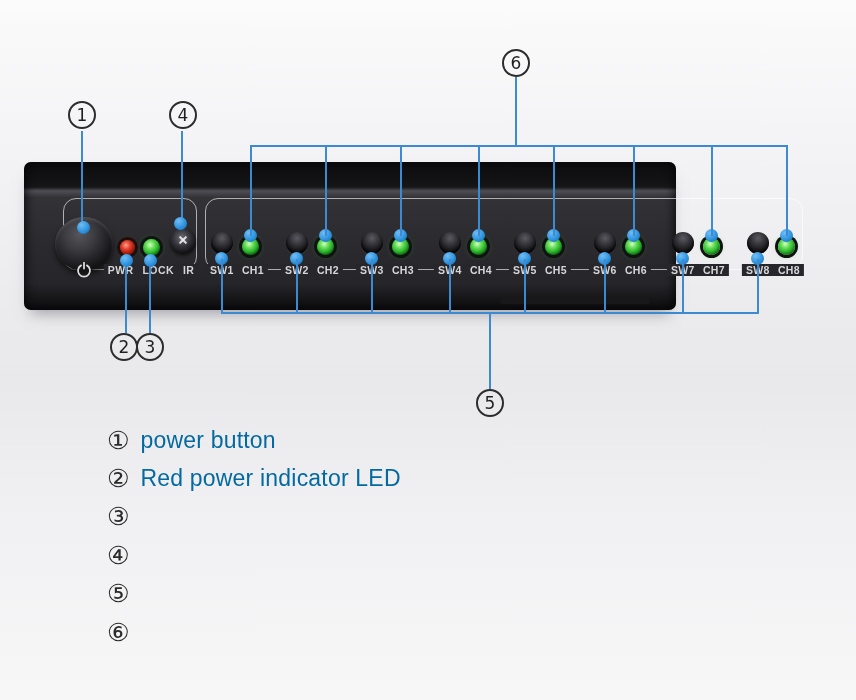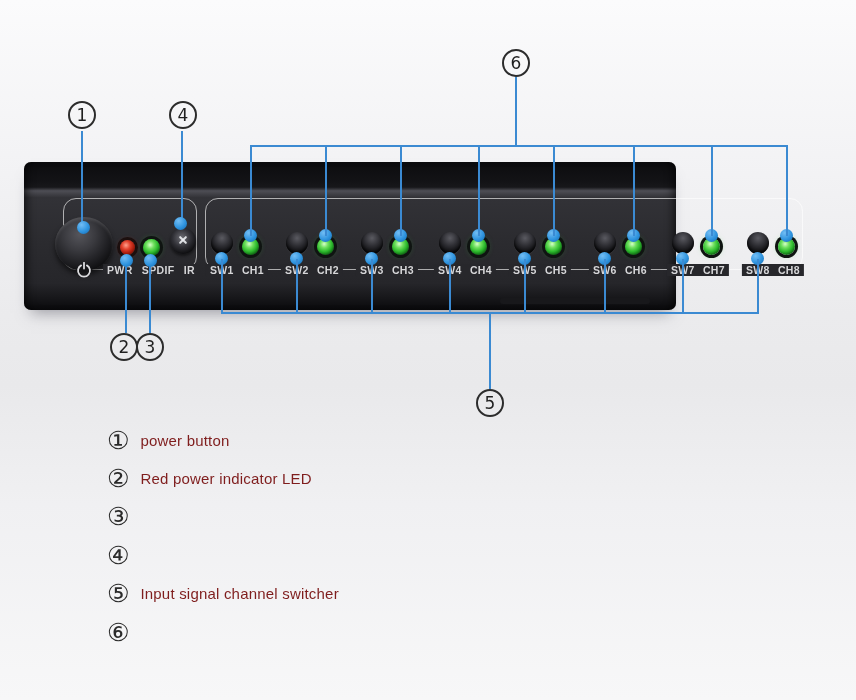--- a/index.html
+++ b/index.html
@@ -96,21 +96,21 @@
     position:absolute; width:28px; height:28px; border:2px solid #2c2c2c; border-radius:50%;
     display:flex; align-items:center; justify-content:center;
     font-family:"DejaVu Sans", sans-serif; font-size:17px; color:#1f1f1f; z-index:7;
     background:transparent;
   }
 
   
   .legend { position:absolute; left:107px; top:421px; z-index:4; }
   .legend-row { display:flex; align-items:center; height:38.4px; gap:11px; }
   .legend-marker { font-family:"DejaVu Sans", sans-serif; font-size:25px; color:#2b2b2b; line-height:1; }
-  .legend-text { font-size:15px; color:#7f1d1d; letter-spacing:.2px; }
+  .legend-text { font-size:23px; color:#0369a1; letter-spacing:.2px; }
 </style>
 </head>
 <body>
 
 <div class="stage">
 
   <div class="device">
     <div class="group-outline outline-left"></div>
     <div class="group-outline outline-right"></div>
 
@@ -120,21 +120,21 @@
       <path d="M5.1 3.4 A 6 6 0 1 0 10.9 3.4" stroke="#dcdcdf" stroke-width="1.8" fill="none" stroke-linecap="round"></path>
       <line x1="8" y1="0.8" x2="8" y2="6.6" stroke="#dcdcdf" stroke-width="1.8" stroke-linecap="round"></line>
     </svg>
 
     <div class="led led-red" style="left:96px; top:78px;"></div>
     <div class="led led-green" style="left:119px; top:77px;"></div>
     <div class="ir-dome"></div>
 
     <div class="panel-text labels-left">
       <span>PWR</span>
-        <span>SPDIF</span>
+        <span>LOCK</span>
         <span>IR</span>
     </div>
 
     <div class="pair" style="left:198px">
       <div class="sw-btn"></div>
       <div class="led led-green"></div>
       <div class="dot ch-dot"></div>
       <div class="dot sw-dot"></div>
       <div class="pair-label">
           <span>SW1</span>
@@ -276,20 +276,19 @@
       <span class="legend-text">Red power indicator LED</span>
     </div>
     <div class="legend-row">
       <span class="legend-marker">③</span>
     </div>
     <div class="legend-row">
       <span class="legend-marker">④</span>
     </div>
     <div class="legend-row">
       <span class="legend-marker">⑤</span>
-      <span class="legend-text">Input signal channel switcher</span>
     </div>
     <div class="legend-row">
       <span class="legend-marker">⑥</span>
     </div>
   </div>
 
 </div>
 
 </body></html>

